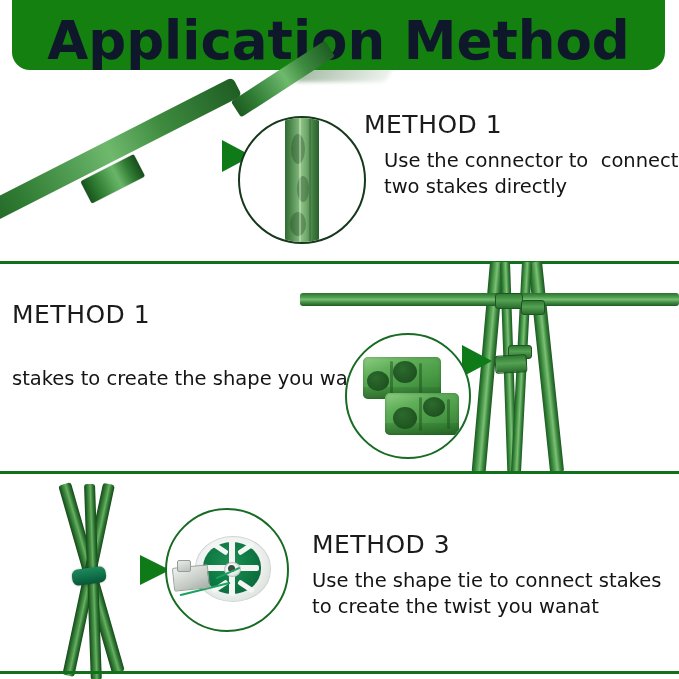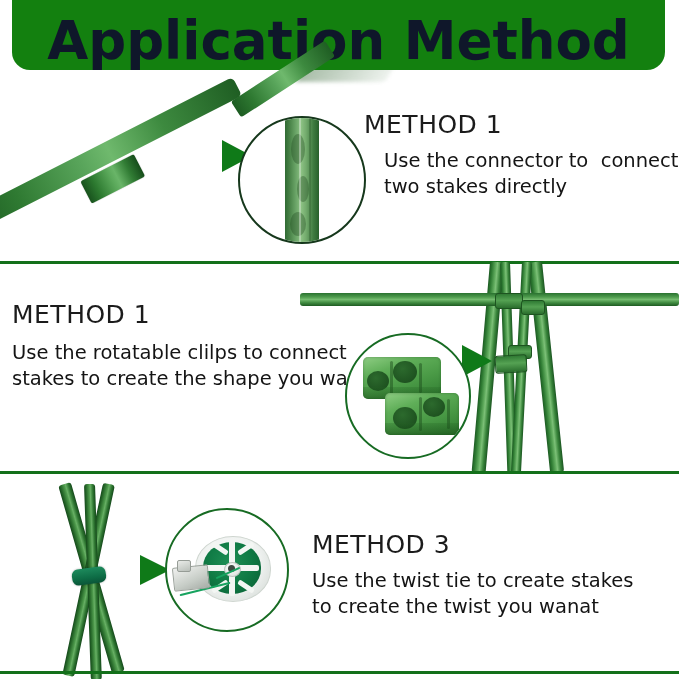--- a/index.html
+++ b/index.html
@@ -260,21 +260,20 @@
     </div>
   </div>
 
   <div class="method-title" style="left:364px;top:110px;">METHOD 1</div>
   <div class="method-body" style="left:384px;top:174px;">two stakes directly</div>
   <div class="method-body" style="left:384px;top:148px;">Use the connector to  connect</div>
 
   <div class="divider d1"></div>
 
   <div class="method-title" style="left:12px;top:300px;">METHOD 1</div>
-  <div class="method-body" style="left:12px;top:340px;">Use the rotatable clilps to connect</div>
   <div class="method-body" style="left:12px;top:366px;">stakes to create the shape you want</div>
 
   <div class="m2-vert" id="m2-v1"></div>
   <div class="m2-vert" id="m2-v2"></div>
   <div class="m2-vert" id="m2-v3"></div>
   <div class="m2-vert" id="m2-v4"></div>
 
   <div class="stake" id="m2-hbar"></div>
 
   <div class="m2-clip" id="m2-clipA"></div>
@@ -326,18 +325,18 @@
     <div class="spool-hub"></div>
     <div class="spool-hub-dot"></div>
     <div class="wire-strand" style="left:12px;top:78px;width:52px;transform:rotate(-14deg);"></div>
     <div class="wire-strand" style="left:48px;top:62px;width:26px;transform:rotate(-24deg);"></div>
     <div class="cutter"></div>
     <div class="cutter-notch"></div>
   </div>
 
 
   <div class="method-title" style="left:312px;top:530px;">METHOD 3</div>
-  <div class="method-body" style="left:312px;top:568px;">Use the twist tie to create stakes</div>
+  <div class="method-body" style="left:312px;top:568px;">Use the shape tie to connect stakes</div>
   <div class="method-body" style="left:312px;top:594px;">to create the twist you wanat</div>
 
   <div class="divider d3"></div>
 
 </div>
 
 </body></html>

